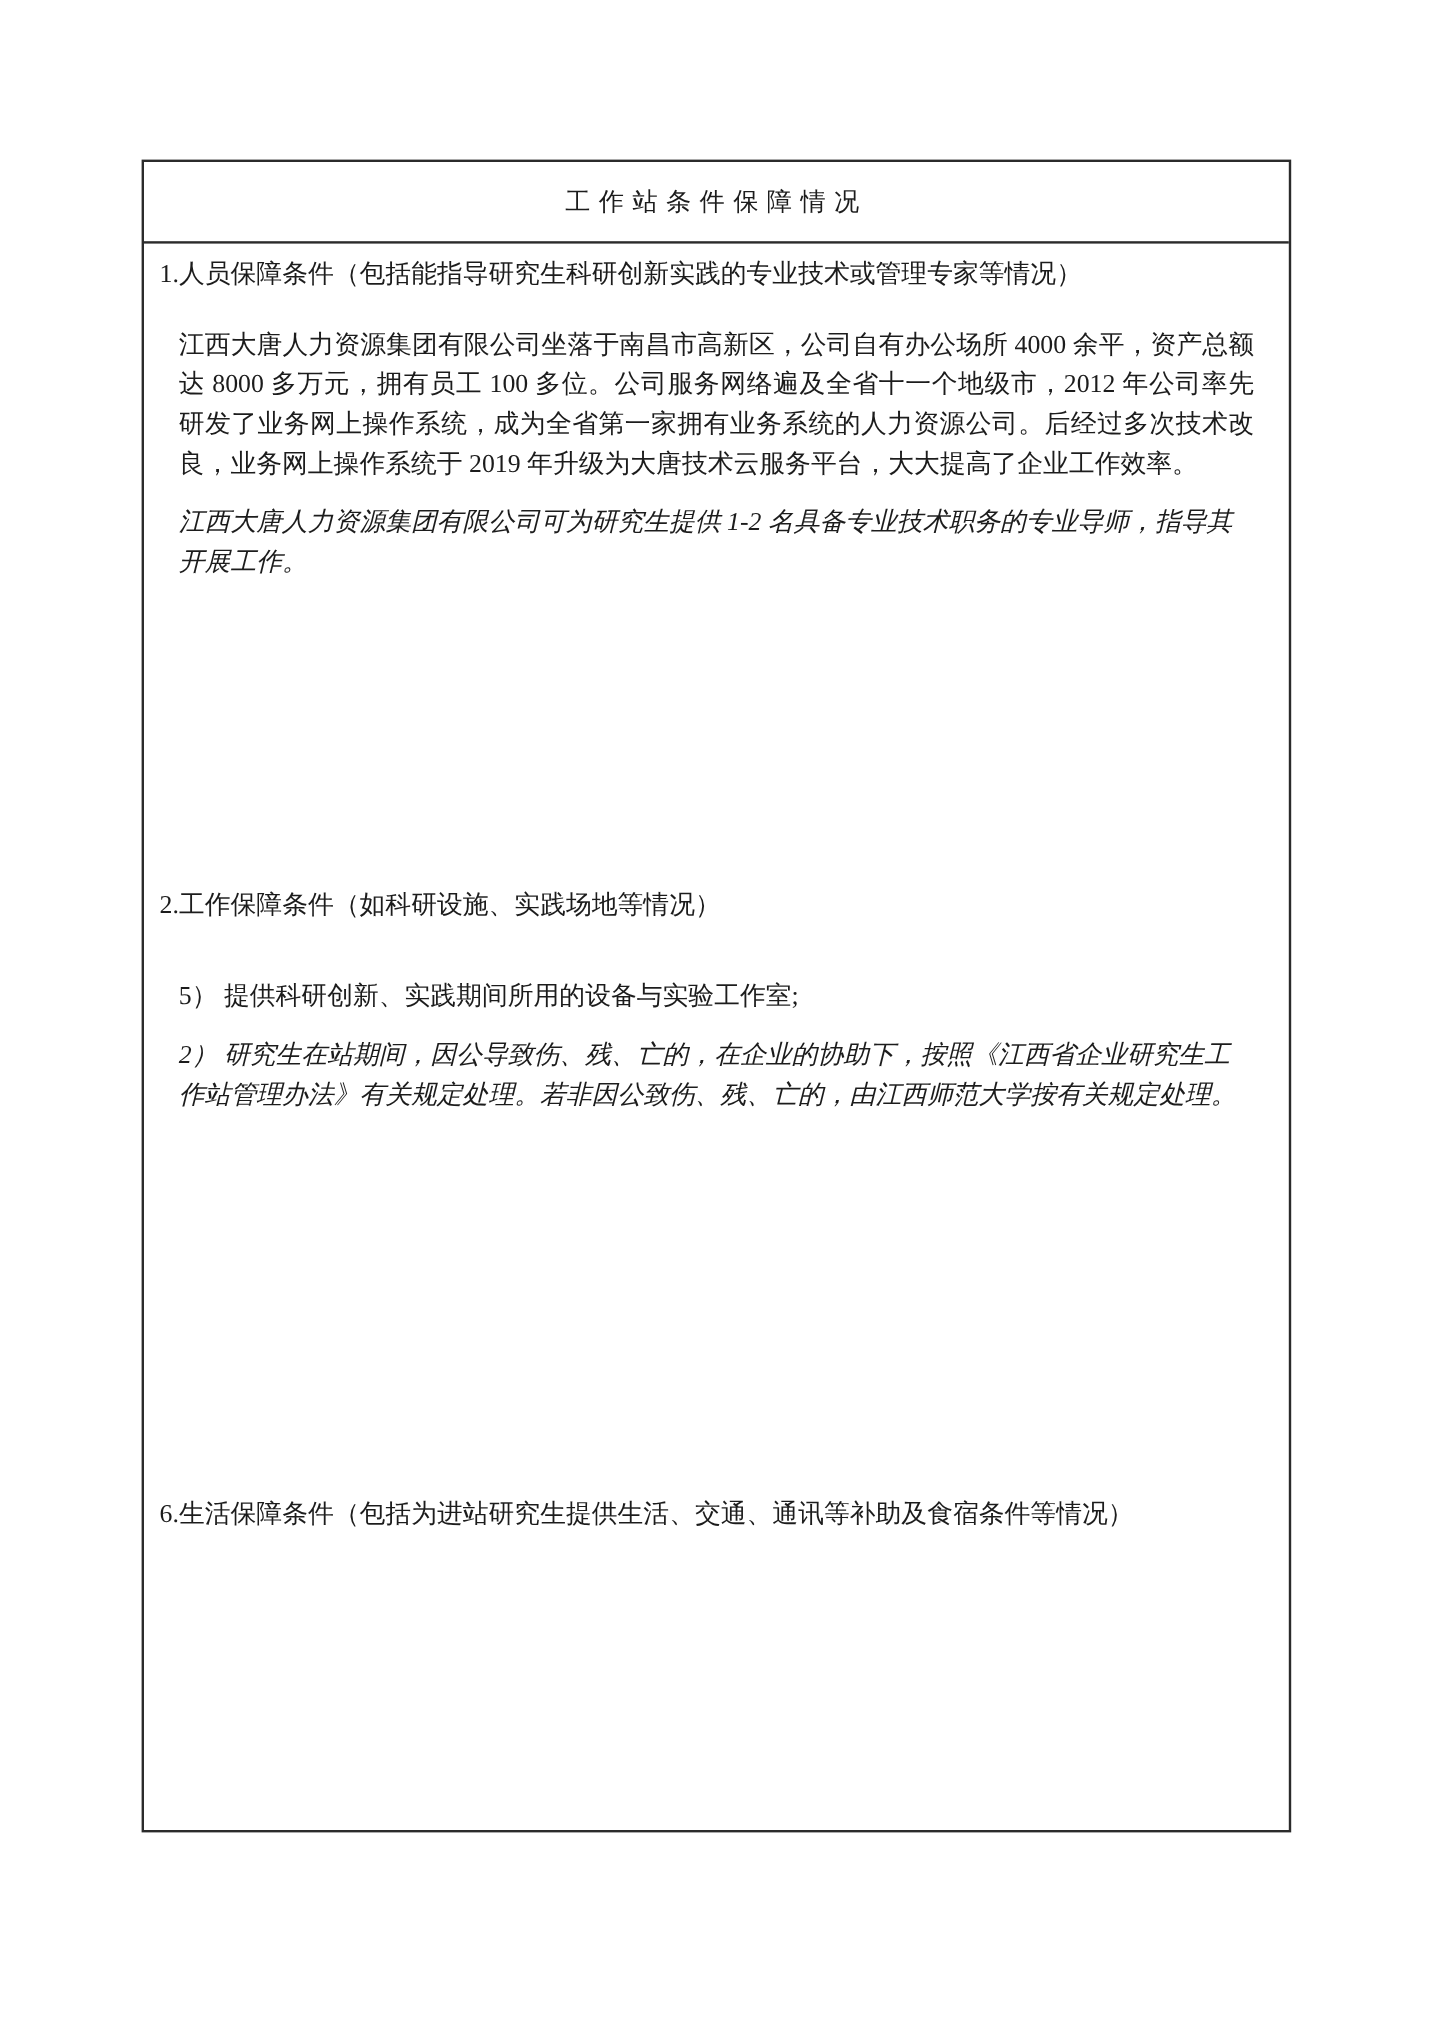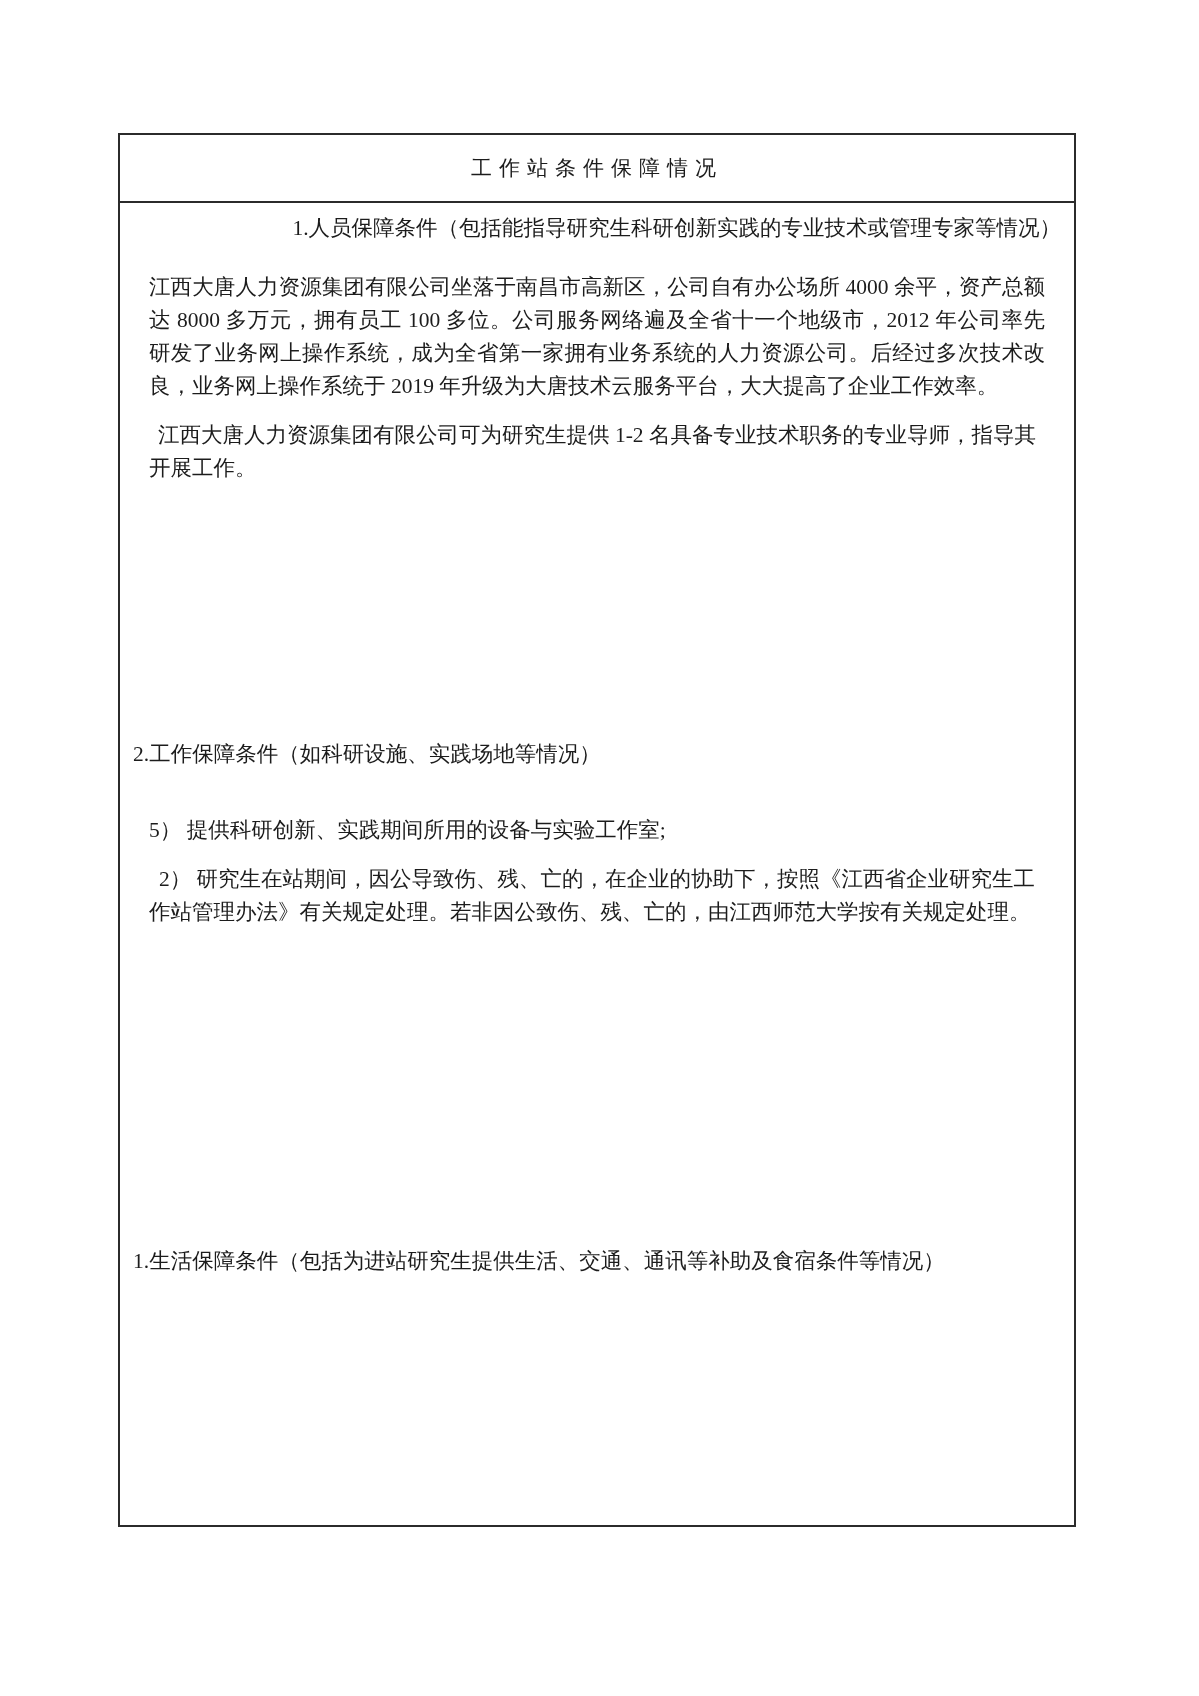--- a/index.html
+++ b/index.html
@@ -44,23 +44,23 @@
     right: 13px;
     font-size: 21.5px;
     line-height: 33px;
   }
   .block p { margin: 16px; }
   .section-title { text-align: left; }
   .section-body p {
     text-align: justify;
     text-justify: inter-ideograph;
   }
-  .section-body p:last-child { text-align: center; text-align-last: left; }
+  .section-body p:last-child { text-align: left; text-align-last: left; font-style: italic; }
   
-  .sec1-title { top: 9px; text-align: right; }
+  .sec1-title { top: 9px; }
   .sec1-body  { top: 52px; }
   .sec2-title { top: 535px; }
   .sec2-body  { top: 595px; }
   .sec3-title { top: 1042px; }
   .sec3-body  { top: 1104px; }
 </style>
 </head>
 <body>
 
 <div class="page">
@@ -77,18 +77,18 @@
         <p>江西大唐人力资源集团有限公司可为研究生提供 1-2 名具备专业技术职务的专业导师，指导其开展工作。</p>
       </div>
 
       <div class="block section-title sec2-title">2.工作保障条件（如科研设施、实践场地等情况）</div>
 
       <div class="block section-body sec2-body">
         <p>5） 提供科研创新、实践期间所用的设备与实验工作室;</p>
         <p>2） 研究生在站期间，因公导致伤、残、亡的，在企业的协助下，按照《江西省企业研究生工作站管理办法》有关规定处理。若非因公致伤、残、亡的，由江西师范大学按有关规定处理。</p>
       </div>
 
-      <div class="block section-title sec3-title">1.生活保障条件（包括为进站研究生提供生活、交通、通讯等补助及食宿条件等情况）</div>
+      <div class="block section-title sec3-title">6.生活保障条件（包括为进站研究生提供生活、交通、通讯等补助及食宿条件等情况）</div>
 
 
     </div>
   </div>
 </div>
 
 </body></html>

